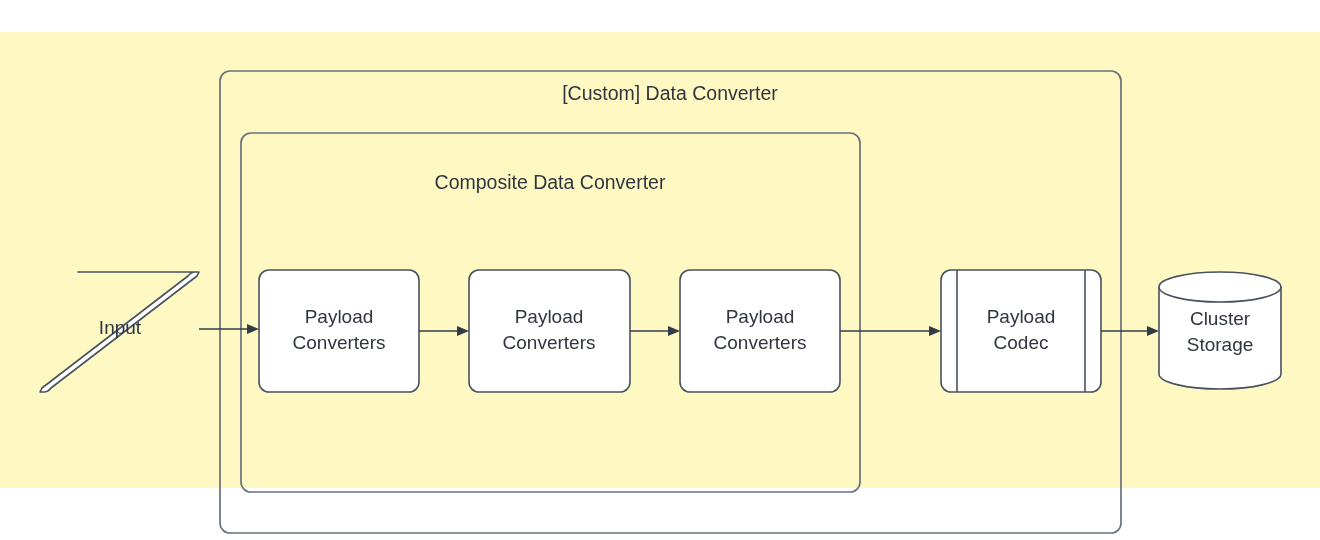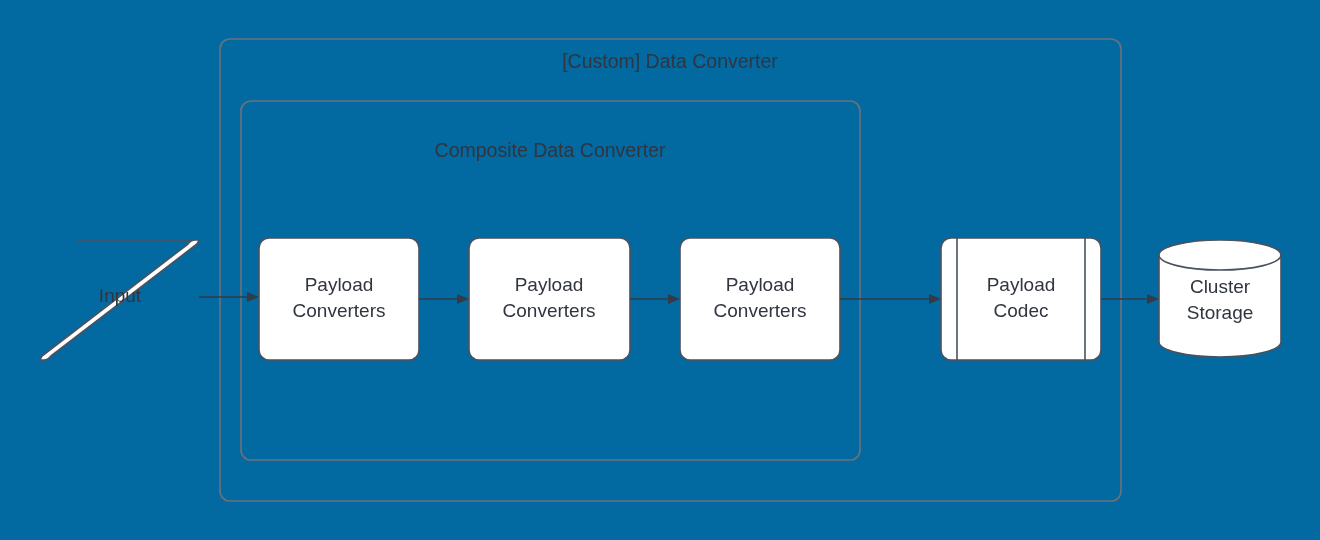--- a/index.html
+++ b/index.html
@@ -9,22 +9,23 @@
   }
   body {
     width: 1320px;
     height: 540px;
     overflow: hidden;
     font-family: "Liberation Sans", sans-serif;
   }
   #diagram-root {
     position: relative;
     width: 1320px;
-    height: 540px;
-    background: #0369a1;
+    height: 456px;
+    background: #fef9c3;
+    margin-top: 32px;
   }
   svg#diagram-svg {
     display: block;
     width: 1320px;
     height: 540px;
   }
   .shape-stroke {
     fill: #ffffff;
     stroke: #49525f;
     stroke-width: 1.6;

